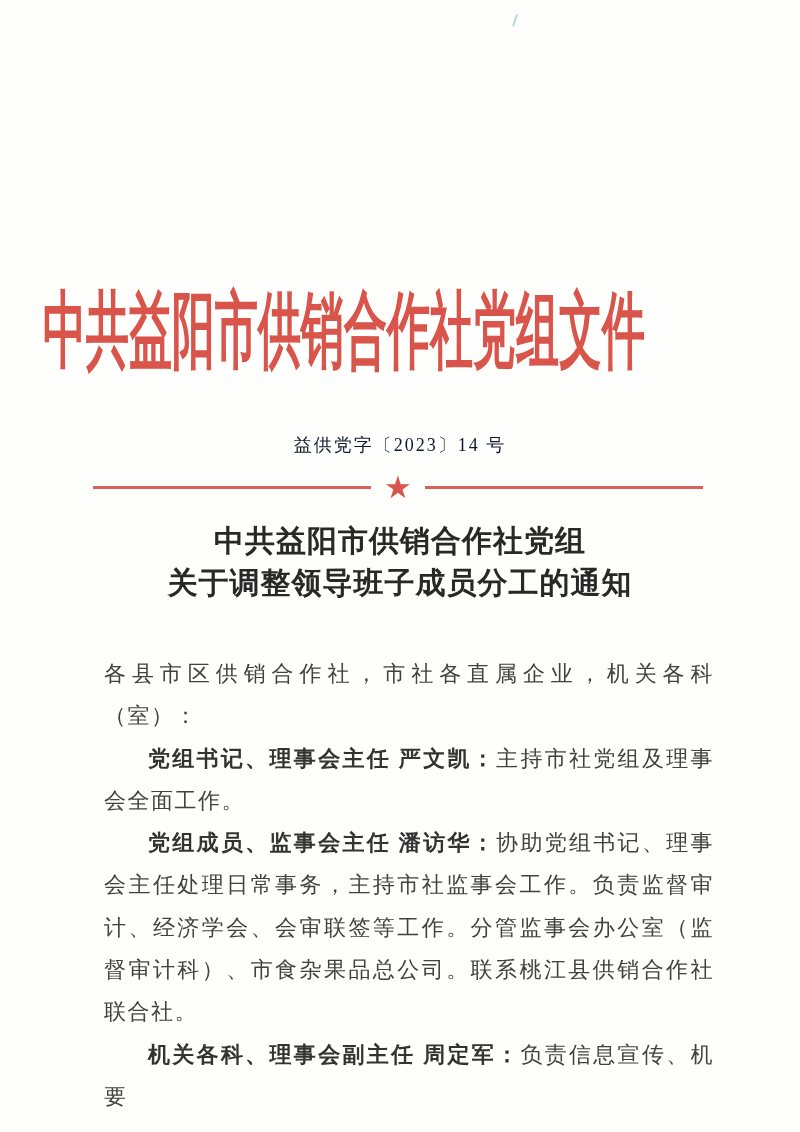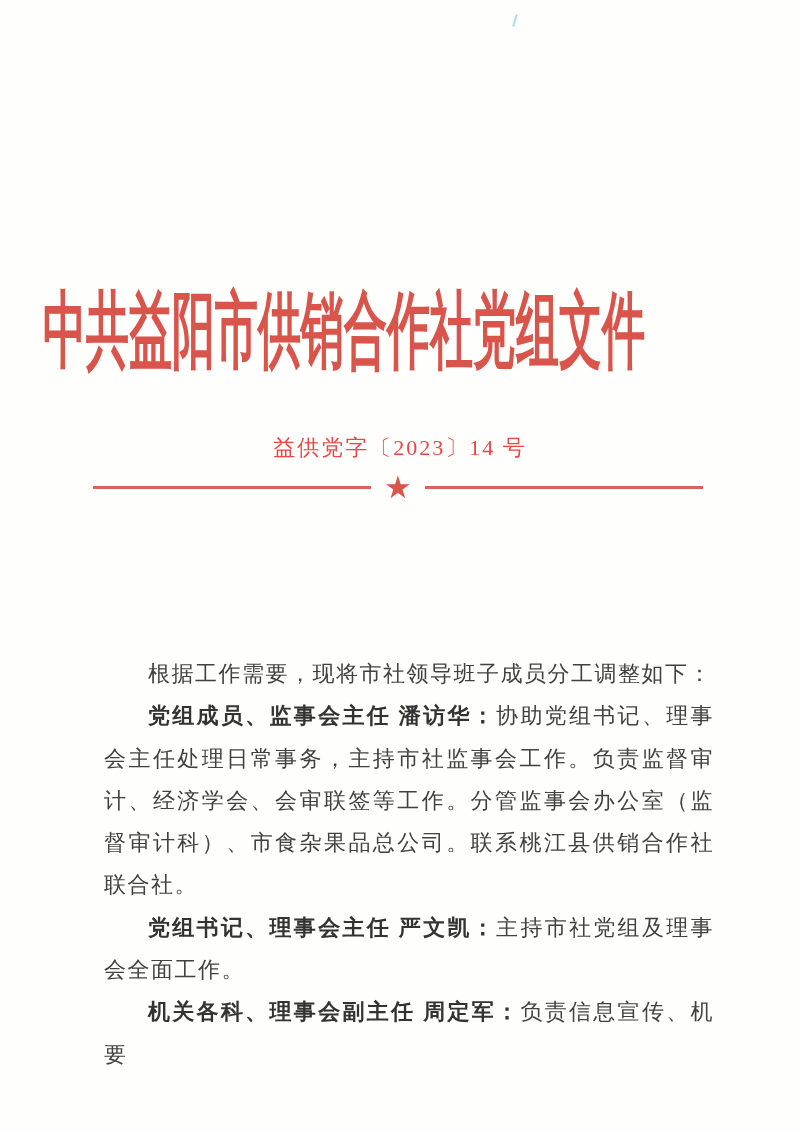--- a/index.html
+++ b/index.html
@@ -49,23 +49,23 @@
     transform: scale(1.0, 1.95);
     transform-origin: center center;
   }
   
   .doc-number {
     position: absolute;
     top: 433px;
     left: 0;
     width: 800px;
     text-align: center;
-    font-size: 22px;
+    font-size: 18px;
     letter-spacing: 2px;
-    color: #ef4444;
+    color: #0f172a;
   }
   
   .divider {
     position: absolute;
     top: 471px;
     left: 93px;
     width: 610px;
     height: 32px;
     display: flex;
     align-items: center;
@@ -132,21 +132,25 @@
   </div>
 
   <div class="doc-number">益供党字〔2023〕14 号</div>
 
   <div class="divider">
     <div class="rule"></div>
     <div class="star">★</div>
     <div class="rule"></div>
   </div>
 
+  <div class="doc-title">
+    <div>中共益阳市供销合作社党组</div>
+    <div>关于调整领导班子成员分工的通知</div>
+  </div>
 
   <div class="body-text">
-    <p>根据工作需要，现将市社领导班子成员分工调整如下：</p>
+    <p class="no-indent">各县市区供销合作社，市社各直属企业，机关各科（室）：</p>
+    <p><span class="role">党组书记、理事会主任 严文凯：</span><span>主持市社党组及理事会全面工作。</span></p>
     <p><span class="role">党组成员、监事会主任 潘访华：</span><span>协助党组书记、理事会主任处理日常事务，主持市社监事会工作。负责监督审计、经济学会、会审联签等工作。分管监事会办公室（监督审计科）、市食杂果品总公司。联系桃江县供销合作社联合社。</span></p>
-    <p><span class="role">党组书记、理事会主任 严文凯：</span><span>主持市社党组及理事会全面工作。</span></p>
     <p><span class="role">机关各科、理事会副主任 周定军：</span><span>负责信息宣传、机要</span></p>
   </div>
 
 </div>
 
 </body></html>

